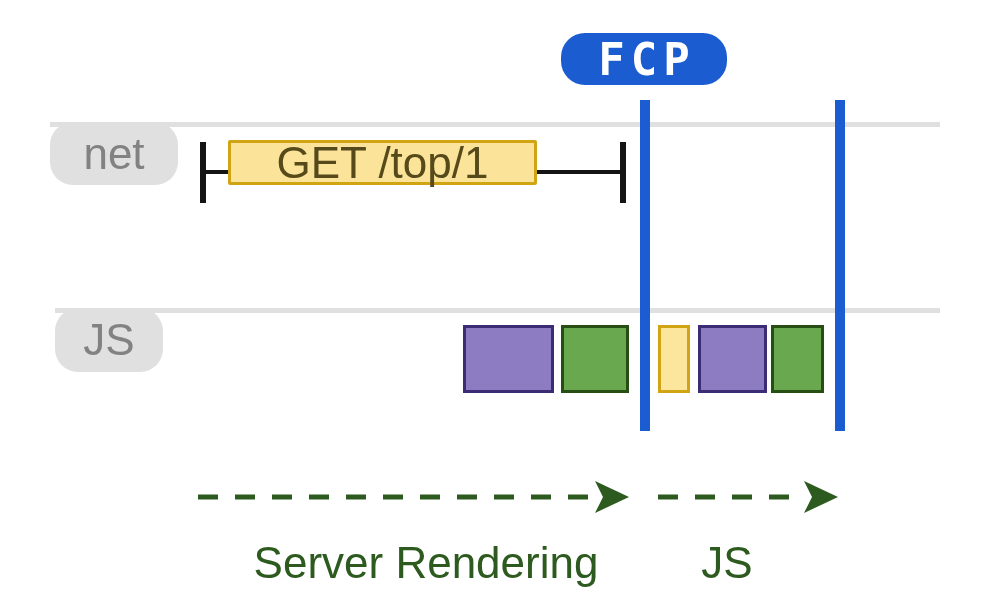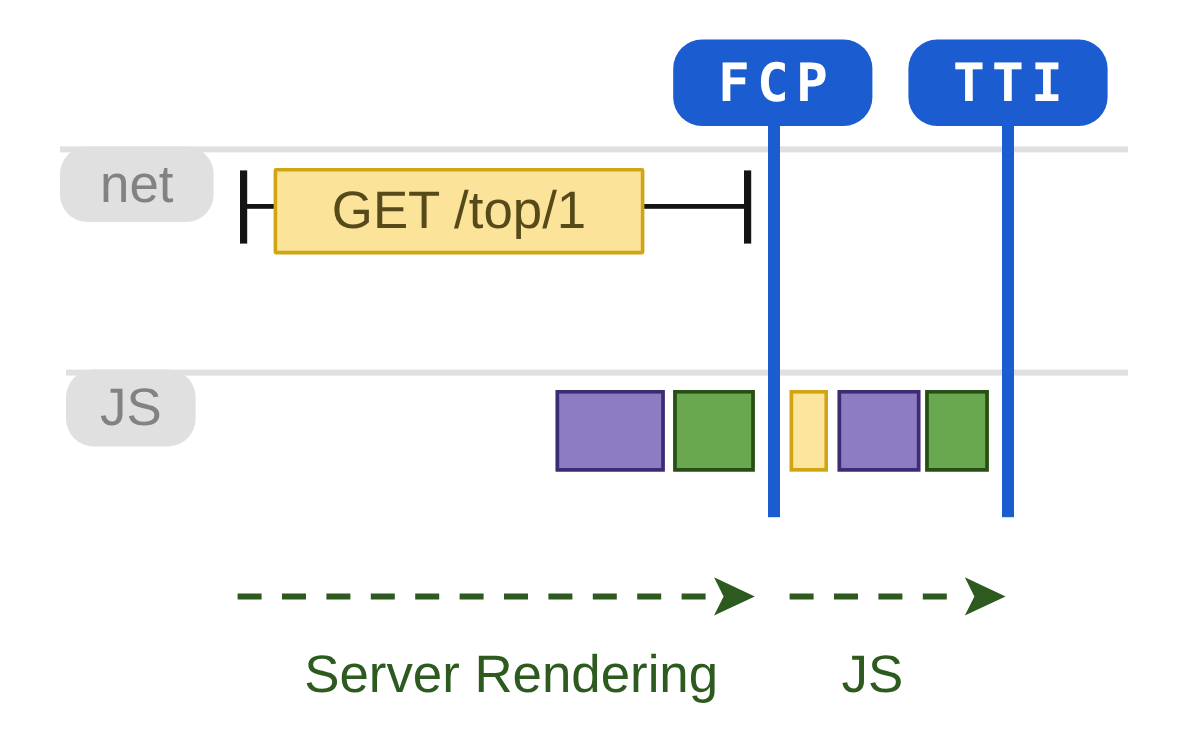--- a/index.html
+++ b/index.html
@@ -6,21 +6,21 @@
   .canvas{
     position:relative;
     width:994px;height:614px;
     background:#ffffff;
     overflow:hidden;
     font-family:"Liberation Sans", sans-serif;
   }
   
   .marker-badge{
     position:absolute;
-    width:166px;height:72px;
+    width:166px;height:52px;
     background:#1b5dd0;
     border-radius:24px;
     color:#ffffff;
     font-family:"DejaVu Sans Mono", monospace;
     font-weight:bold;
     font-size:44px;
     letter-spacing:6px;
     display:flex;align-items:center;justify-content:center;
     padding-left:6px;
     box-sizing:border-box;
@@ -58,21 +58,21 @@
     position:absolute;left:203px;top:170px;width:420px;height:4px;
     background:#141414;z-index:2;
   }
   .req-tick{
     position:absolute;width:6px;height:61px;top:142px;
     background:#141414;z-index:3;
   }
   .tick-start{left:200px;}
   .tick-end{left:620px;}
   .req-box{
-    position:absolute;left:228px;top:140px;width:309px;height:72px;
+    position:absolute;left:228px;top:140px;width:309px;height:45px;
     box-sizing:border-box;
     background:#fbe39a;
     border:3px solid #d0a413;
     border-radius:2px;
     color:#564a1a;
     font-size:44px;
     display:flex;align-items:center;justify-content:center;
     z-index:4;
   }
   
@@ -103,21 +103,20 @@
   }
   .phase-sr{left:176px;width:500px;}
   .phase-js{left:627px;width:200px;}
 </style>
 </head>
 <body>
 
 <div class="canvas">
 
   <div class="marker-badge badge-fcp">FCP</div>
-  <div class="marker-badge badge-tti">TTI</div>
   <div class="marker-line line-fcp"></div>
   <div class="marker-line line-tti"></div>
 
   <div class="track-line net-line"></div>
   <div class="track-label net-label">net</div>
 
   <div class="req-connector"></div>
   <div class="req-tick tick-start"></div>
   <div class="req-tick tick-end"></div>
   <div class="req-box">GET /top/1</div>

